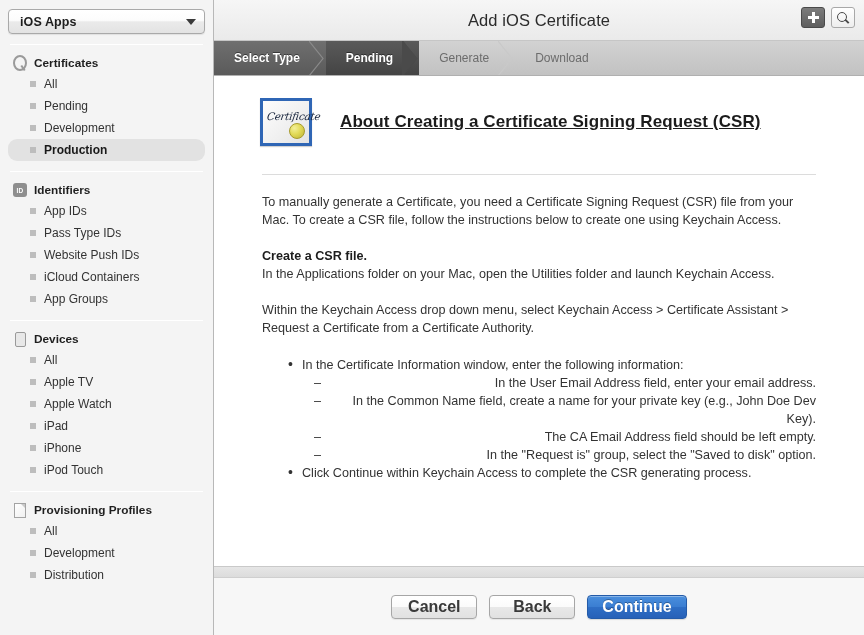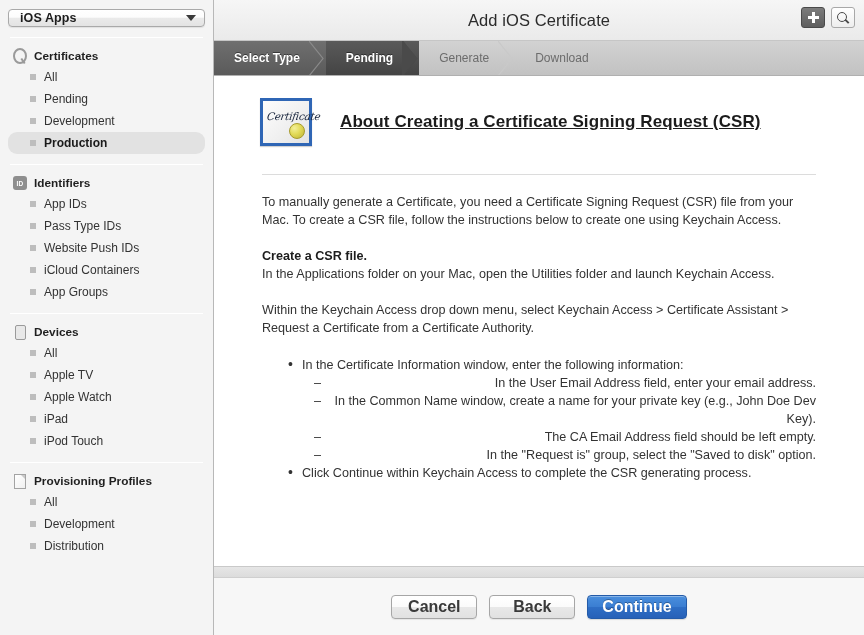--- a/index.html
+++ b/index.html
@@ -19,21 +19,21 @@
   #sidebar {
     width: 214px; height: 635px;
     background: #f4f4f4;
     border-right: 1px solid #b8b8b8;
     position: relative;
     overflow: hidden;
     flex: 0 0 214px;
   }
   .sb-dropdown-wrap { padding: 9px 8px 0 8px; }
   .sb-dropdown {
-    height: 18px;
+    height: 25px;
     border: 1px solid #a9a9a9;
     border-radius: 4px;
     background: linear-gradient(to bottom, #ffffff 0%, #fcfcfc 45%, #eaeaea 52%, #e3e3e3 100%);
     box-shadow: 0 1px 0 rgba(255,255,255,0.9) inset, 0 1px 1px rgba(0,0,0,0.08);
     display: flex; align-items: center;
     padding: 0 8px 0 11px;
     position: relative;
     cursor: default;
   }
   .sb-dropdown .label {
@@ -474,20 +474,24 @@
       <div class="sb-item">
         <span class="bullet"></span>
         <span>Apple Watch</span>
       </div>
       <div class="sb-item">
         <span class="bullet"></span>
         <span>iPad</span>
       </div>
       <div class="sb-item">
         <span class="bullet"></span>
+        <span>iPhone</span>
+      </div>
+      <div class="sb-item">
+        <span class="bullet"></span>
         <span>iPod Touch</span>
       </div>
     </div>
 
     <div class="sb-divider"></div>
 
     <div class="sb-section">
       <div class="sb-head">
         <span class="ico ico-page"></span>
         <span>Provisioning Profiles</span>
@@ -567,21 +571,21 @@
         <p>To manually generate a Certificate, you need a Certificate Signing Request (CSR) file from your Mac. To create a CSR file, follow the instructions below to create one using Keychain Access.</p>
         <p class="strong" style="margin-top:19px;">Create a CSR file.</p>
         <p class="tight">In the Applications folder on your Mac, open the Utilities folder and launch Keychain Access.</p>
         <p>Within the Keychain Access drop down menu, select Keychain Access &gt; Certificate Assistant &gt; Request a Certificate from a Certificate Authority.</p>
 
         <ul class="bullet-list">
           <li>
             <span>In the Certificate Information window, enter the following information:</span>
             <ul class="sub-list">
               <li>In the User Email Address field, enter your email address.</li>
-              <li>In the Common Name window, create a name for your private key (e.g., John Doe Dev Key).</li>
+              <li>In the Common Name field, create a name for your private key (e.g., John Doe Dev Key).</li>
               <li>The CA Email Address field should be left empty.</li>
               <li>In the "Request is" group, select the "Saved to disk" option.</li>
             </ul>
           </li>
           <li>Click Continue within Keychain Access to complete the CSR generating process.</li>
         </ul>
       </div>
     </div>
 
     <div id="footer-sep"></div>

